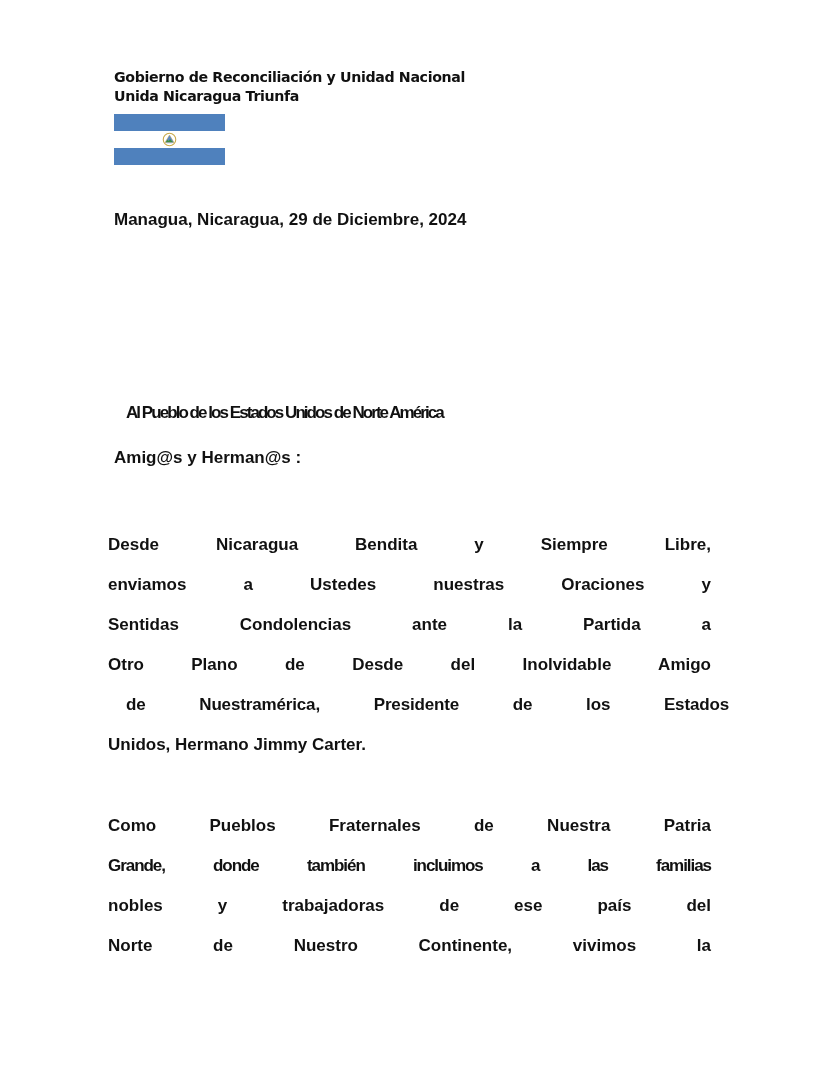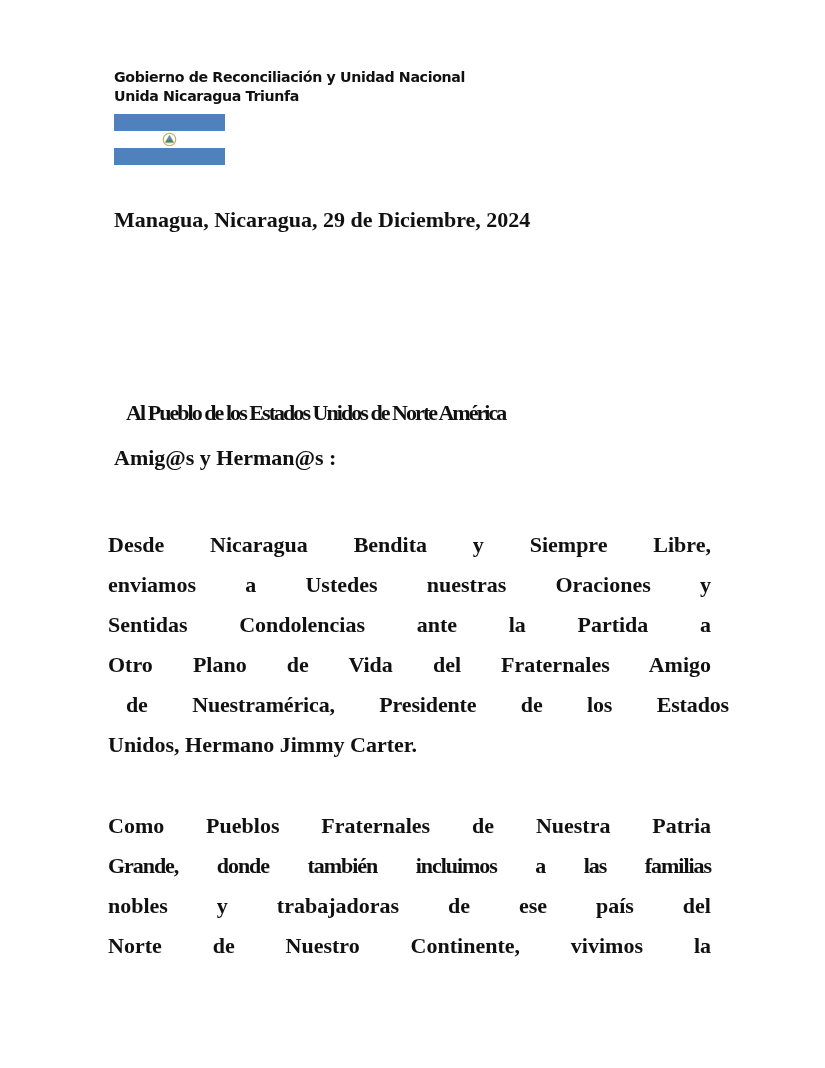--- a/index.html
+++ b/index.html
@@ -9,21 +9,21 @@
   .letterhead { position: absolute; left: 114px; top: 68px; }
   .lh-line { font-family: "DejaVu Sans", sans-serif; font-weight: bold; font-size: 14.2px; line-height: 19px; white-space: nowrap; color: #111; letter-spacing: -0.35px; }
 
   .flag { position: absolute; left: 114px; top: 114px; width: 111px; height: 51px; }
   .flag .stripe { position: absolute; left: 0; width: 111px; height: 17px; }
   .flag .s1 { top: 0; background: #4f81bd; }
   .flag .s2 { top: 17px; background: #ffffff; }
   .flag .s3 { top: 34px; background: #4f81bd; }
   .flag .emblem { position: absolute; left: 48px; top: 18px; width: 15px; height: 15px; }
 
-  .mono { font-family: Liberation Serif, serif; font-weight: bold; font-size: 22px; color: #111; white-space: nowrap; }
+  .mono { font-family: Liberation Sans, sans-serif; font-weight: bold; font-size: 17px; color: #111; white-space: nowrap; }
 
   .date { position: absolute; left: 114px; top: 205px; line-height: 30px; }
 
   .salute { position: absolute; left: 114px; line-height: 30px; }
   .salute.l1 { top: 326px; }
   .salute.l2 { top: 398px; letter-spacing: -1.95px; margin-left: 12px; }
   .salute.l3 { top: 443px; }
 
   .para { position: absolute; left: 108px; width: 603px; }
   .para.p1 { top: 530px; }
@@ -57,21 +57,21 @@
 
   <div class="mono date">Managua, Nicaragua, 29 de Diciembre, 2024</div>
 
   <div class="mono salute l2">Al Pueblo de los Estados Unidos de Norte América</div>
   <div class="mono salute l3">Amig@s y Herman@s :</div>
 
   <div class="mono para p1">
     <span class="jl">Desde Nicaragua Bendita y Siempre Libre,</span>
     <span class="jl">enviamos a Ustedes nuestras Oraciones y</span>
     <span class="jl">Sentidas Condolencias ante la Partida a</span>
-    <span class="jl">Otro Plano de Vida del Fraternales Amigo</span>
+    <span class="jl">Otro Plano de Desde del Inolvidable Amigo</span>
     <span class="jl tight1">de Nuestramérica, Presidente de los Estados</span>
     <span class="jl last">Unidos, Hermano Jimmy Carter.</span>
   </div>
 
   <div class="mono para p2">
     <span class="jl">Como Pueblos Fraternales de Nuestra Patria</span>
     <span class="jl tight2">Grande, donde también incluimos a las familias</span>
     <span class="jl">nobles y trabajadoras de ese país del</span>
     <span class="jl">Norte de Nuestro Continente, vivimos la</span>
   </div>

